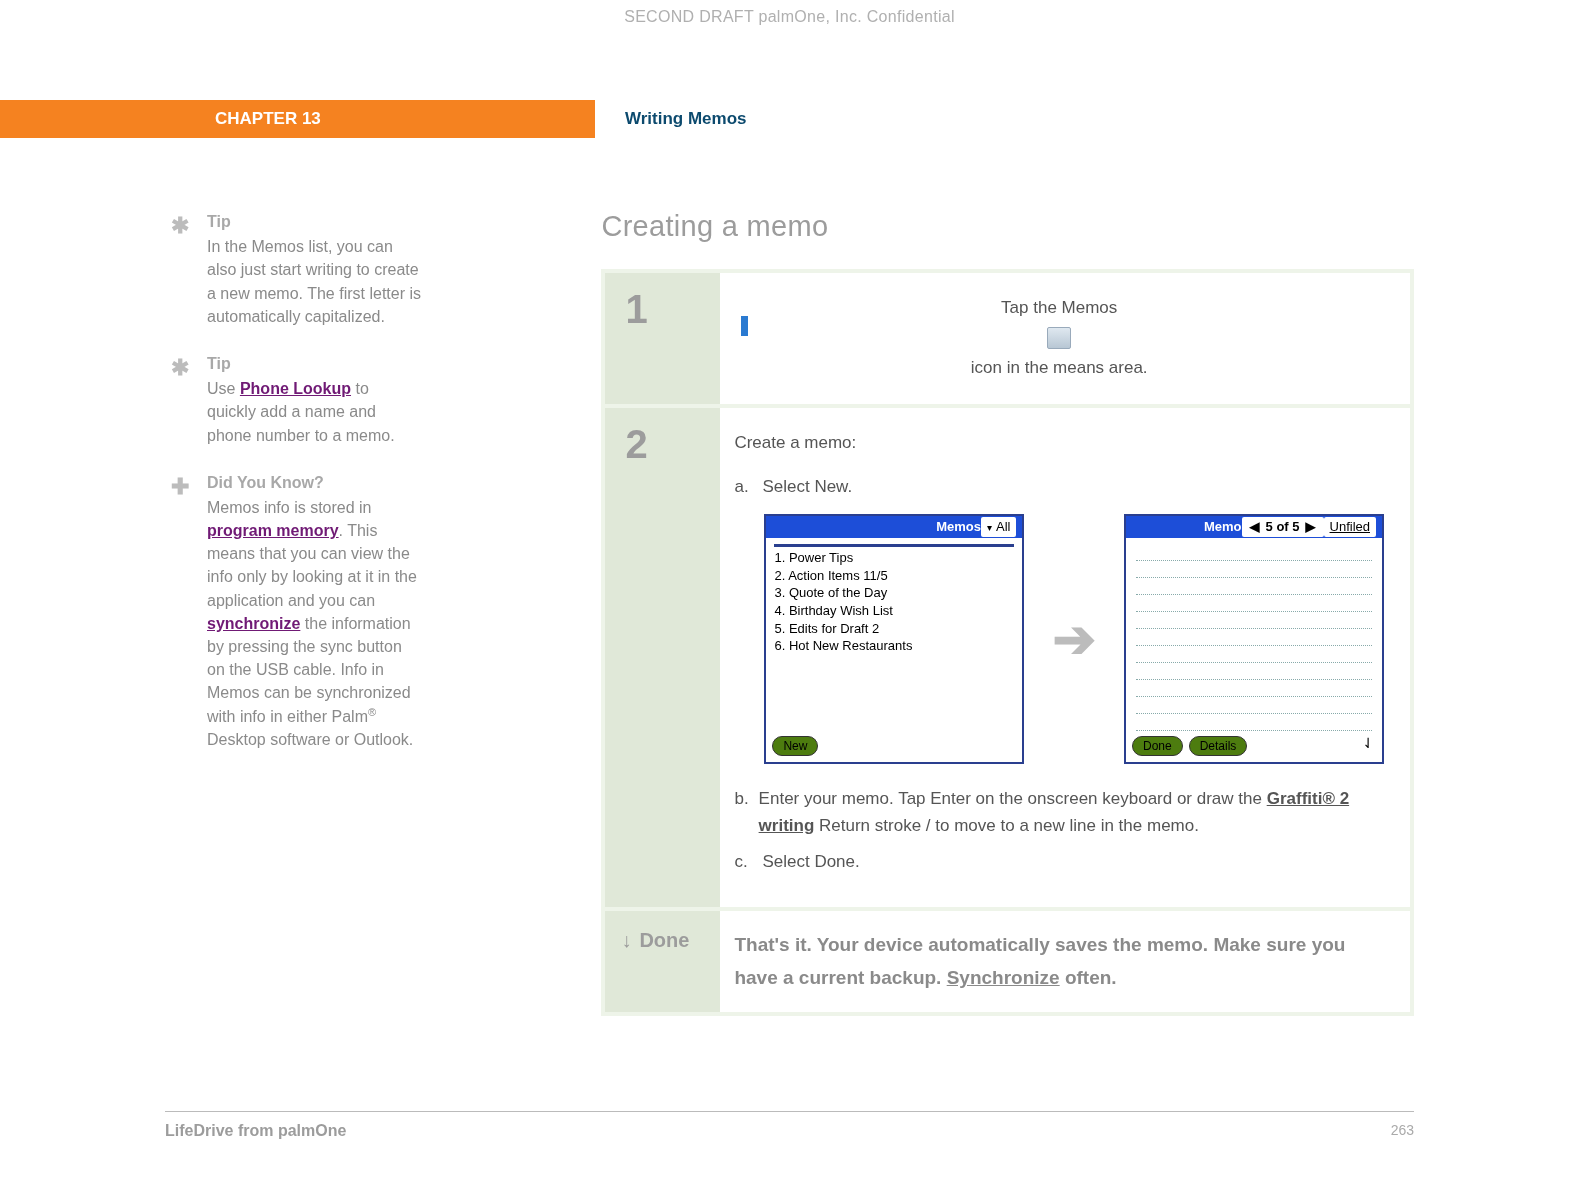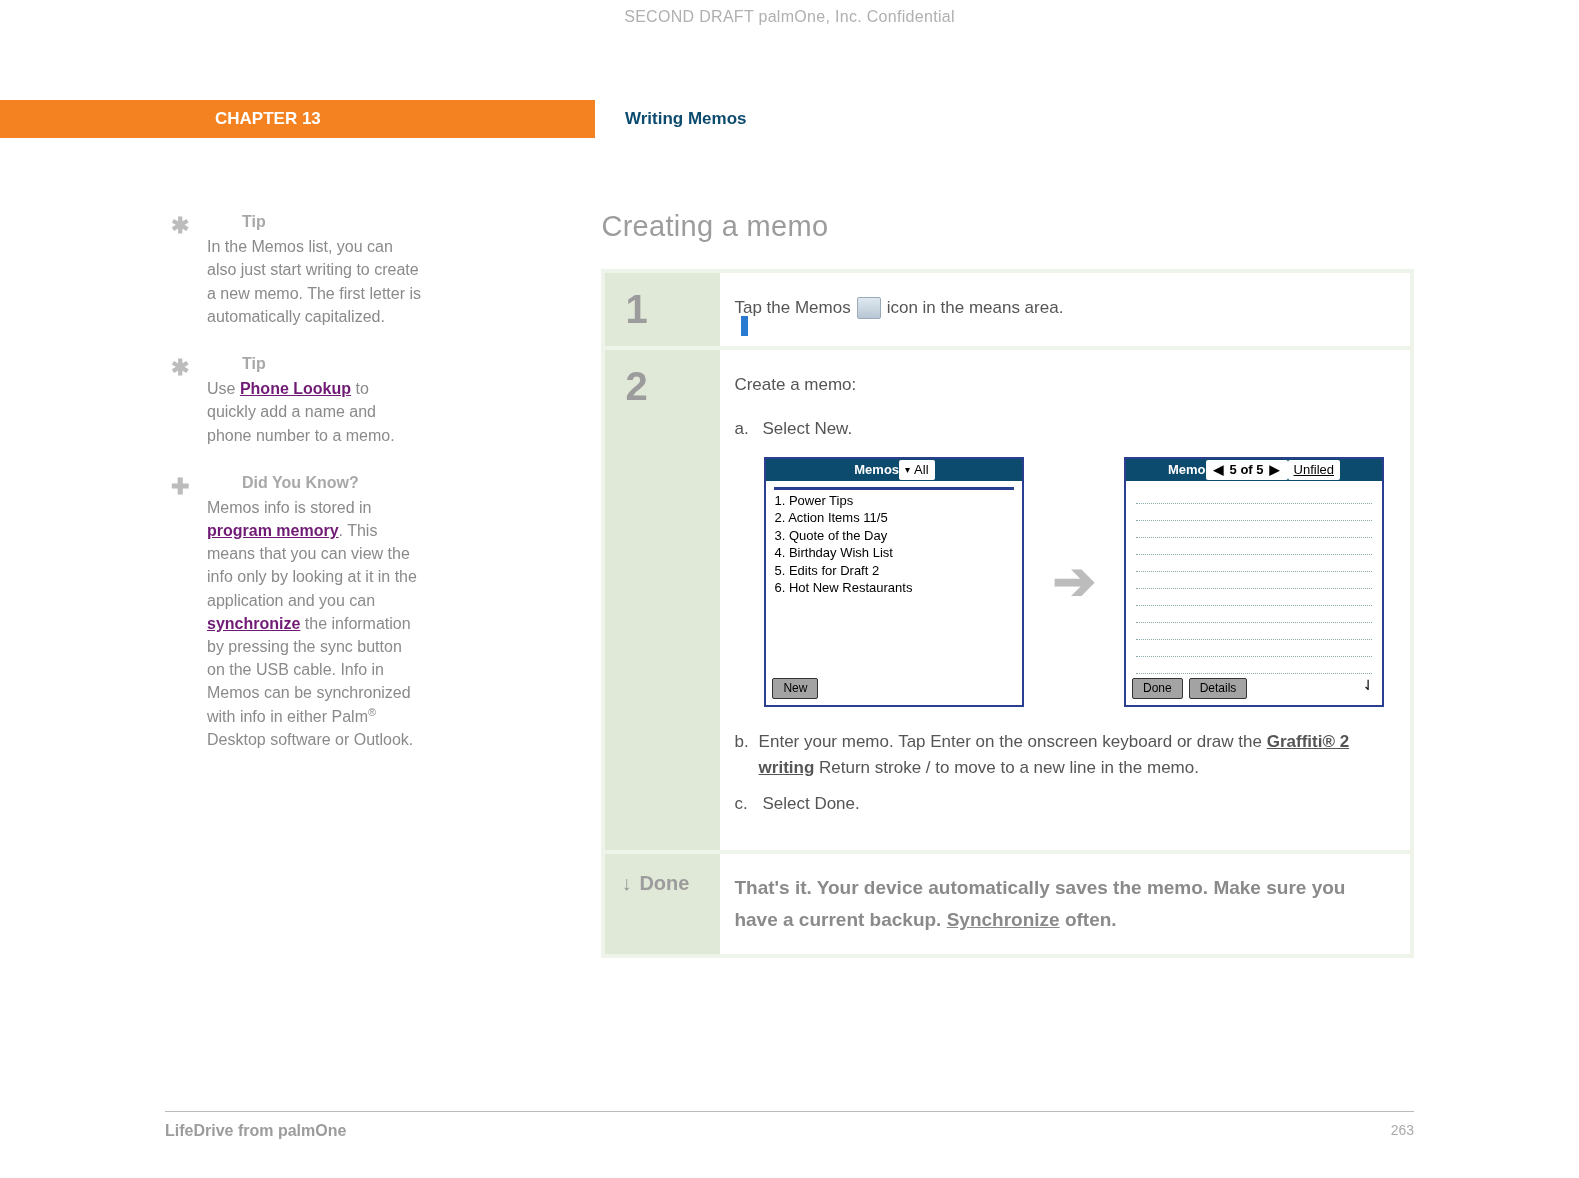--- a/index.html
+++ b/index.html
@@ -66,21 +66,20 @@
     left: 6px;
     top: 0;
     color: #bcbcbc;
     font-size: 22px;
     font-weight: bold;
   }
   .tip-label {
     color: #a8a8a8;
     font-weight: bold;
     margin-bottom: 2px;
-    margin-left: 35px;
   }
   .tip-text { color: #8a8a8a; }
   a.green { color: #701a75; font-weight: bold; }
   a.plain-link { color: #555; font-weight: bold; text-decoration: underline; }
   .sup { vertical-align: super; font-size: 11px; }
 
   .main {
     flex: 1;
     padding-left: 150px;
   }
@@ -119,21 +118,21 @@
     font-family: Arial, sans-serif;
   }
   .step-body {
     flex: 1;
     background: #fff;
     padding: 22px 26px 22px 14px;
     color: #555;
     font-size: 17px;
     line-height: 1.55;
   }
-  .step-body .line1 { display: flex; align-items: center; gap: 6px; }
+  .step-body .line1 { display: flex; align-items: center; gap: 6px; flex-direction: column; }
   .icon-box {
     width: 24px; height: 22px;
     background: linear-gradient(#dfe8f0,#b8c7d4);
     border: 1px solid #9ab;
     border-radius: 2px;
     display: inline-block;
   }
   .sub { margin-top: 18px; }
   .screen-row {
     display: flex;
@@ -144,26 +143,26 @@
   .palm-screen {
     width: 260px;
     height: 250px;
     background: #fff;
     border: 2px solid #2a3f8f;
     position: relative;
     font-size: 13px;
     color: #000;
   }
   .palm-titlebar {
-    background: #0c4a6e;
+    background: #1d4ed8;
     color: #fff;
     height: 22px;
     display: flex;
     align-items: center;
-    justify-content: center;
+    justify-content: flex-end;
     padding: 0 6px;
     font-weight: bold;
     font-family: "Comic Sans MS", cursive, sans-serif;
     font-size: 13px;
   }
   .palm-titlebar .right {
     background: #fff;
     color: #000;
     padding: 0 6px;
     border-radius: 2px;
@@ -186,25 +185,25 @@
   .palm-btnbar {
     position: absolute;
     bottom: 6px;
     left: 6px;
     right: 6px;
     display: flex;
     gap: 6px;
   }
   .palm-btn {
     border: 1px solid #333;
-    border-radius: 2px;
+    border-radius: 10px;
     padding: 0 10px;
     font-size: 12px;
     font-family: "Comic Sans MS", cursive, sans-serif;
-    background: #a3a3a3;
+    background: #4d7c0f;
   }
   .arrow-big {
     color: #bcbcbc;
     font-size: 52px;
     font-weight: bold;
   }
   .palm-lines {
     padding: 6px 10px;
   }
   .dotline {

